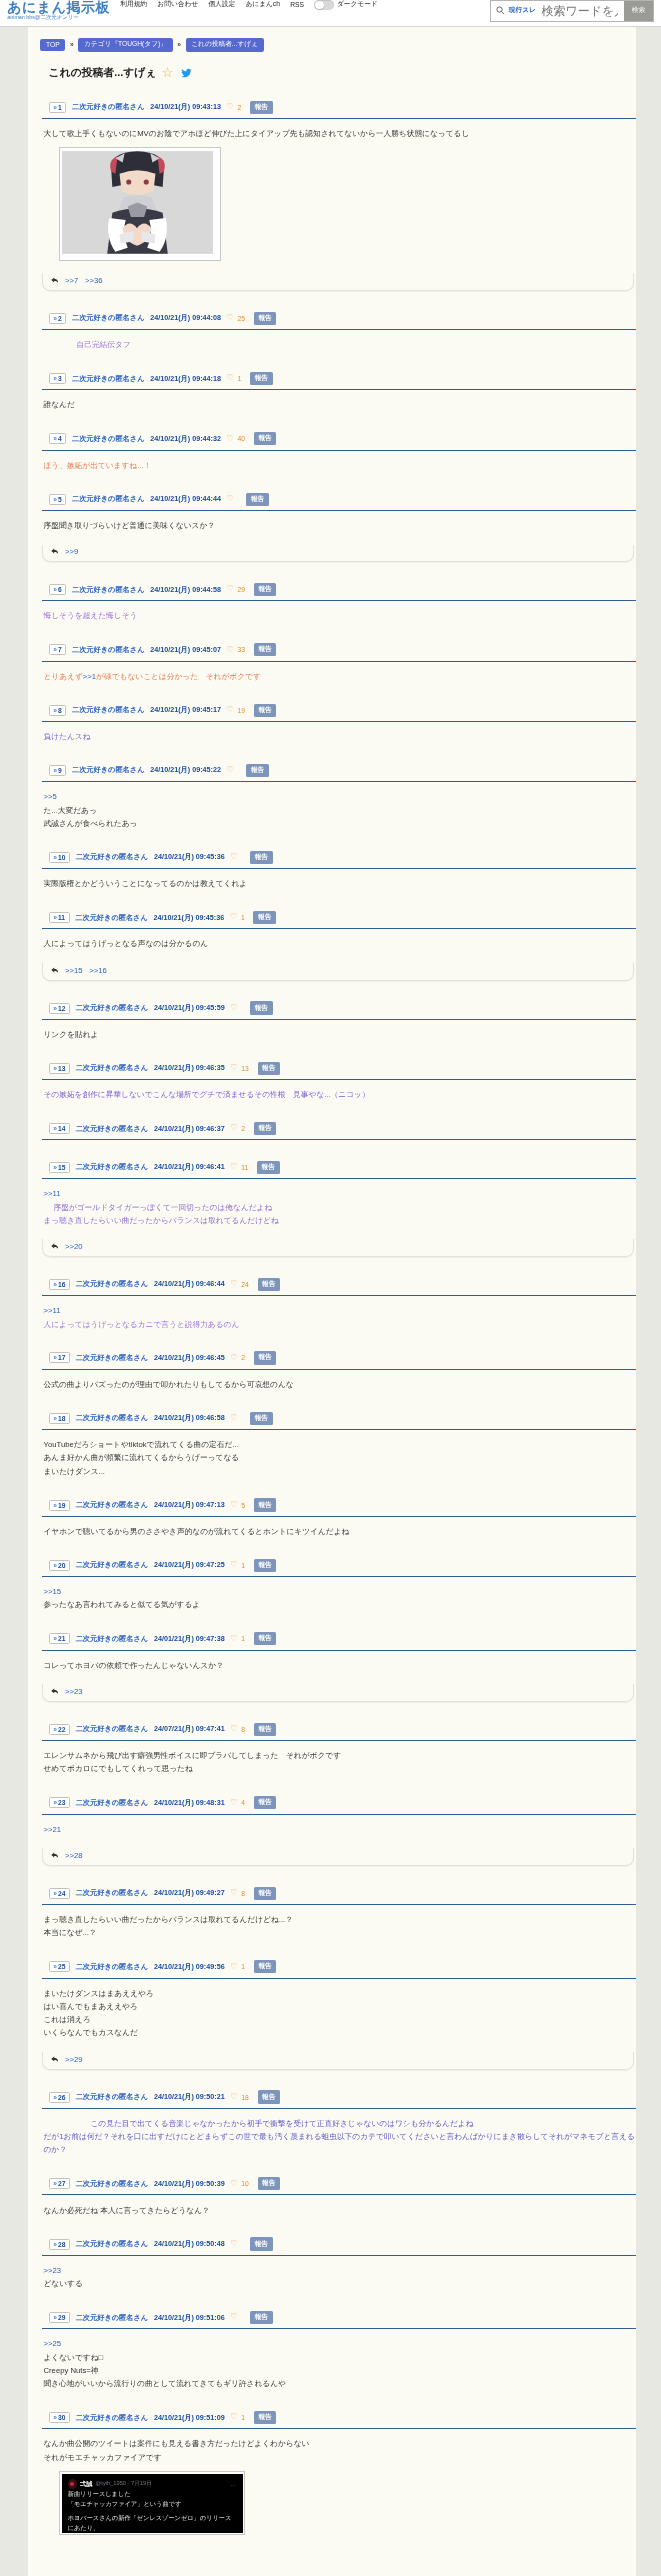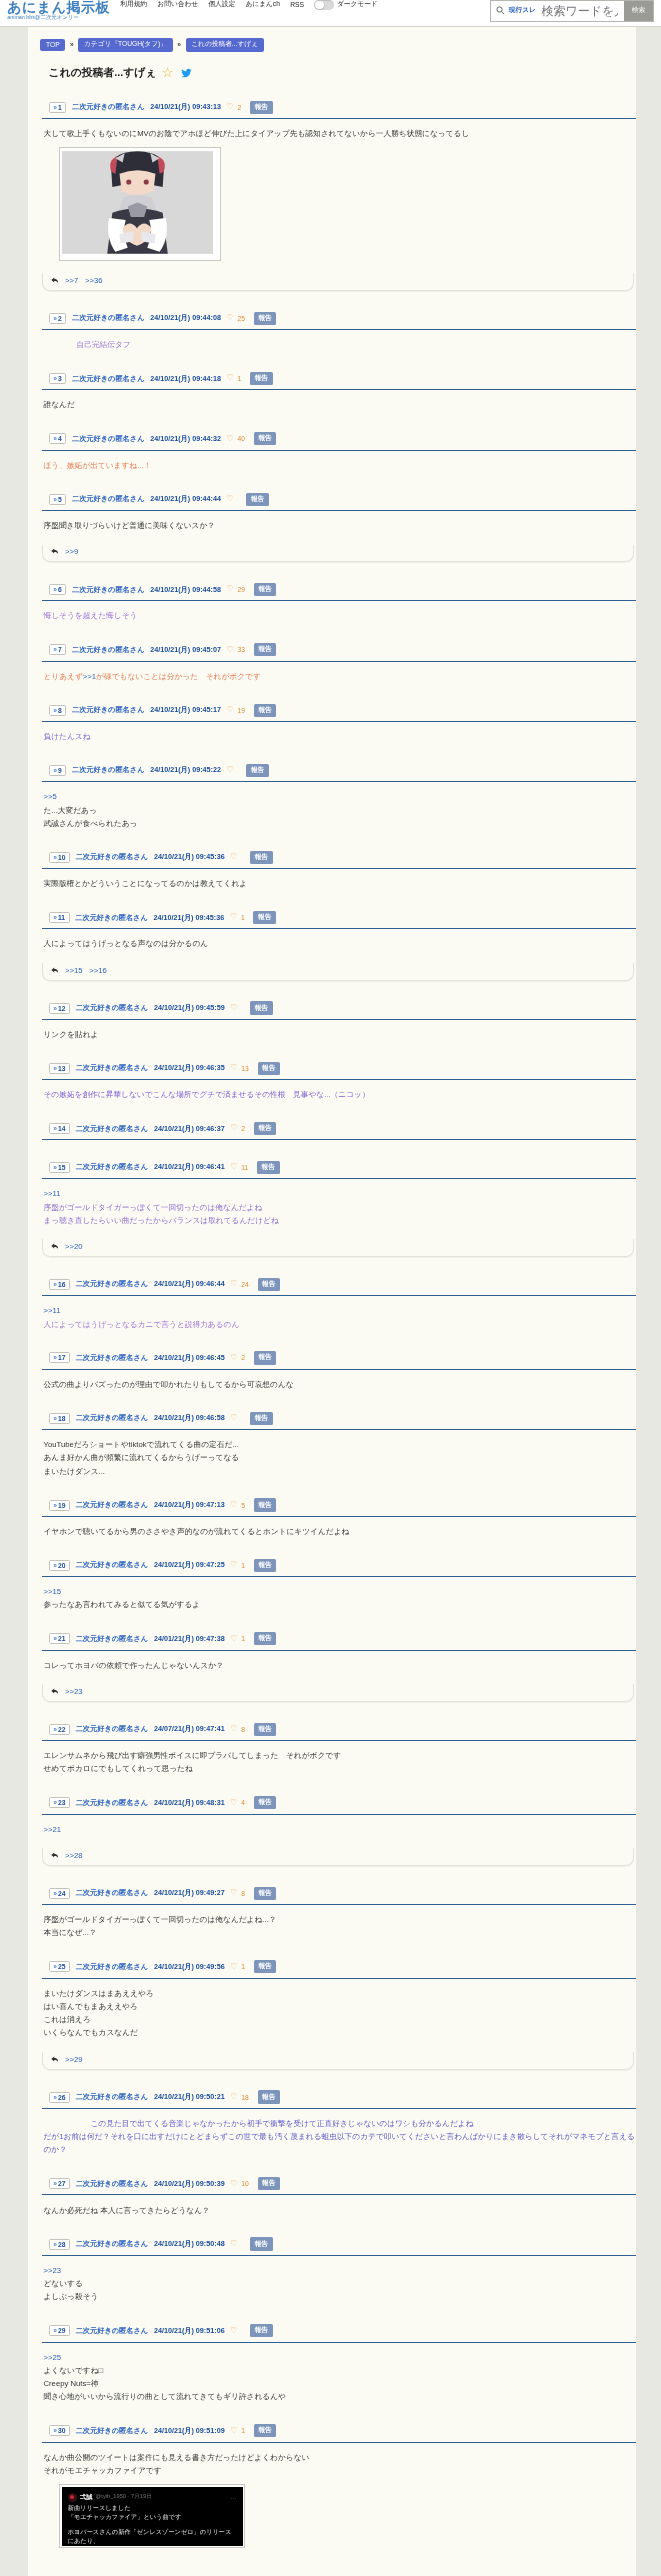--- a/index.html
+++ b/index.html
@@ -405,21 +405,21 @@
           </span>
       <span class="author">二次元好きの匿名さん</span>
       <span class="date">24/10/21(月) 09:46:41</span>
       <span class="heart">♡</span>
       <span class="heart-count">11</span>
       <button class="report">報告</button>
     </div>
     <hr class="post-rule">
     <div class="post-body">
           <div class="line"><span class="plink">&gt;&gt;11</span></div>
-          <div class="line"><span class="ptext" style="color: rgb(138, 106, 208);">序盤がゴールドタイガーっぽくて一回切ったのは俺なんだよね</span></div>
+          <div class="line"><span class="ptext" style="color: rgb(138, 106, 208); margin-left: 10px;">序盤がゴールドタイガーっぽくて一回切ったのは俺なんだよね</span></div>
           <div class="line"><span class="ptext" style="color: rgb(138, 106, 208);">まっ聴き直したらいい曲だったからバランスは取れてるんだけどね</span></div>
         </div>
   <div class="reply-bar">
           <svg width="7.7" height="6.7" viewBox="0 0 24 20">
             <path d="M10 1 L1 9 l9 8 v-5.2 c7-.6 10 2.2 13 7.2 C22.6 11 18 5.6 10 5.4 Z" fill="#333"></path>
           </svg>
           <span class="plink">&gt;&gt;20</span>
         </div>
       </div>
 
@@ -591,21 +591,21 @@
             <span class="num">24</span>
           </span>
       <span class="author">二次元好きの匿名さん</span>
       <span class="date">24/10/21(月) 09:49:27</span>
       <span class="heart">♡</span>
       <span class="heart-count">8</span>
       <button class="report">報告</button>
     </div>
     <hr class="post-rule">
     <div class="post-body">
-          <div class="line"><span class="ptext">序盤がゴールドタイガーっぽくて一回切ったのは俺なんだよね...？</span></div>
+          <div class="line"><span class="ptext">まっ聴き直したらいい曲だったからバランスは取れてるんだけどね...？</span></div>
           <div class="line"><span class="ptext">本当になぜ...？</span></div>
         </div>
   </div>
 
   <div class="post">
     <div class="post-header">
       <span class="badge">
             <span class="mark">»</span>
             <span class="num">25</span>
           </span>
@@ -676,21 +676,20 @@
       <span class="author">二次元好きの匿名さん</span>
       <span class="date">24/10/21(月) 09:50:48</span>
       <span class="heart">♡</span>
       <span class="heart-count"></span>
       <button class="report">報告</button>
     </div>
     <hr class="post-rule">
     <div class="post-body">
           <div class="line"><span class="plink">&gt;&gt;23</span></div>
           <div class="line"><span class="ptext">どないする</span></div>
-          <div class="line"><span class="ptext">よしぶっ殺そう</span></div>
         </div>
   </div>
 
   <div class="post">
     <div class="post-header">
       <span class="badge">
             <span class="mark">»</span>
             <span class="num">29</span>
           </span>
       <span class="author">二次元好きの匿名さん</span>

